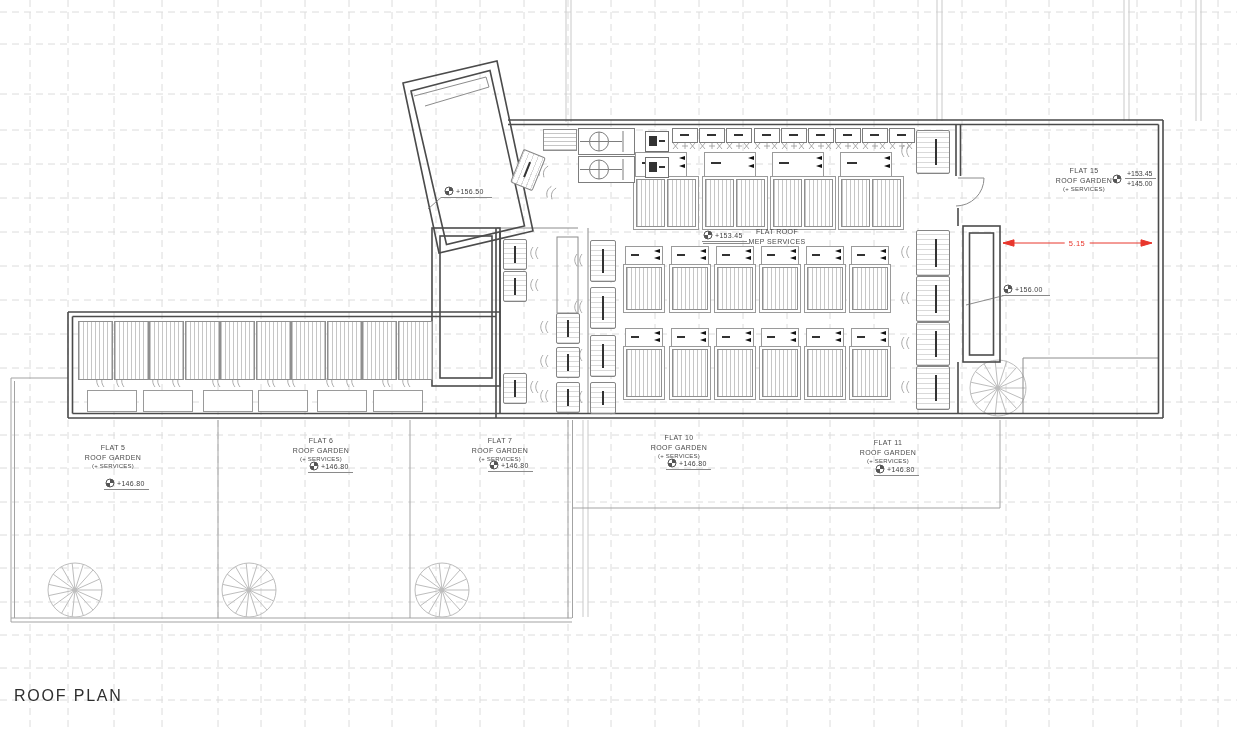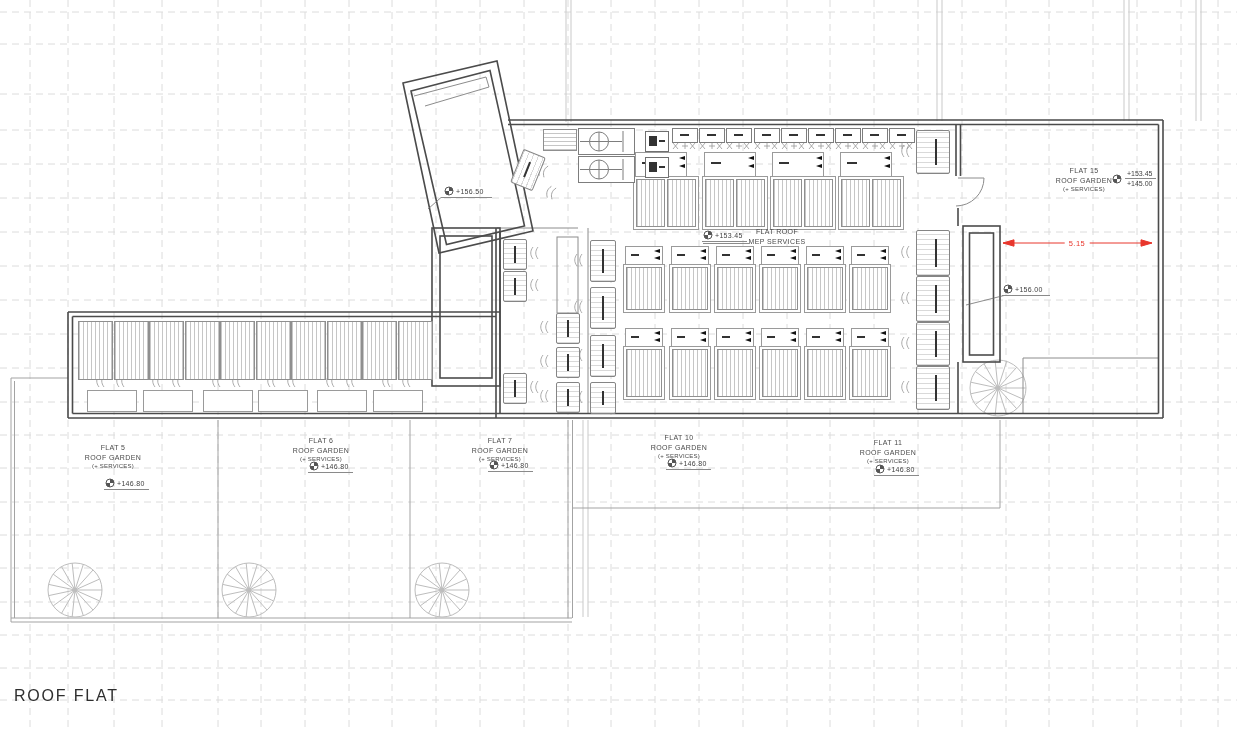--- a/index.html
+++ b/index.html
@@ -681,14 +681,14 @@
     <svg class="bm" viewBox="0 0 10 10">
       <circle cx="5" cy="5" r="4" fill="#fff" stroke="#555"></circle>
         <path d="M5 5 L5 1 A4 4 0 0 1 9 5 Z" fill="#555"></path>
         <path d="M5 5 L5 9 A4 4 0 0 1 1 5 Z" fill="#555"></path>
       </svg>
     <span>+156.00</span>
   </div>
 
   <div class="dim" style="left: 1077px; top: 243px; color: rgb(232, 54, 44);">5.15</div>
 
-  <div class="title" style="left:14px;top:687px">ROOF FLAT</div>
+  <div class="title" style="left:14px;top:687px">ROOF PLAN</div>
 </div>
 
 </body></html>

